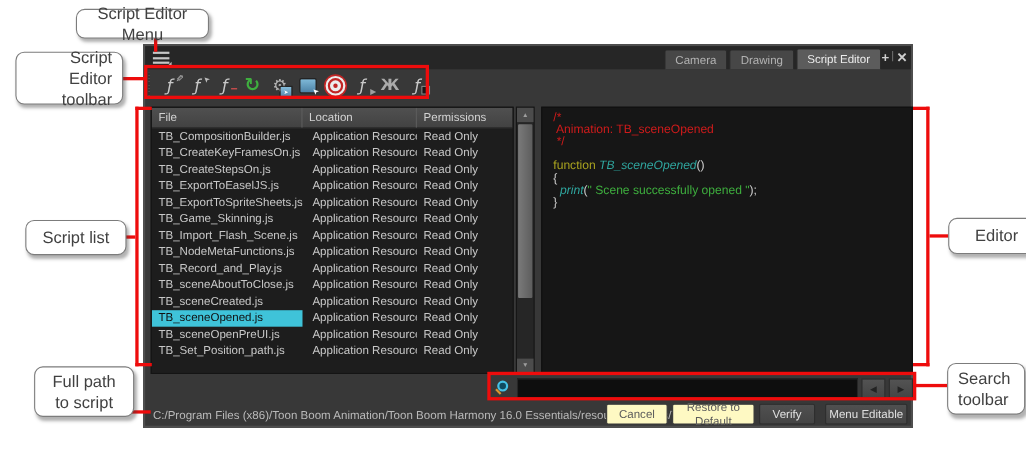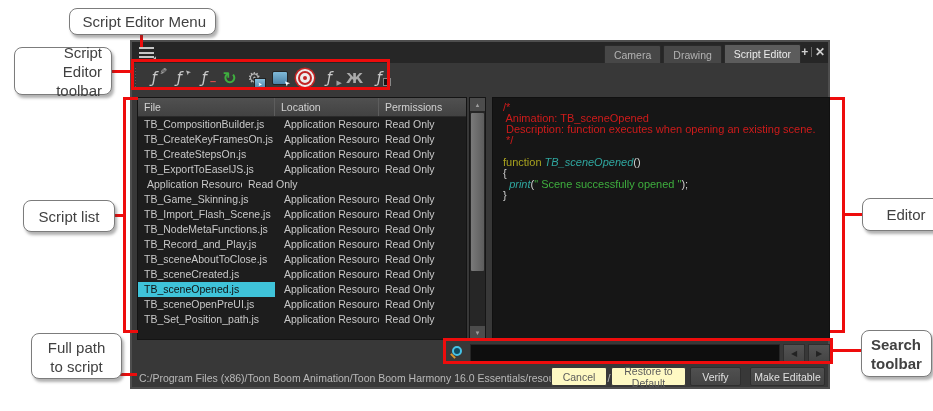--- a/index.html
+++ b/index.html
@@ -174,20 +174,21 @@
             <div class="cell cf">TB_CreateStepsOn.js</div>
             <div class="cell cl2">Application Resources</div>
             <div class="cell cp">Read Only</div>
           </div>
           <div class="frow">
             <div class="cell cf">TB_ExportToEaselJS.js</div>
             <div class="cell cl2">Application Resources</div>
             <div class="cell cp">Read Only</div>
           </div>
           <div class="frow">
+            <div class="cell cf">TB_ExportToSpriteSheets.js</div>
             <div class="cell cl2">Application Resources</div>
             <div class="cell cp">Read Only</div>
           </div>
           <div class="frow">
             <div class="cell cf">TB_Game_Skinning.js</div>
             <div class="cell cl2">Application Resources</div>
             <div class="cell cp">Read Only</div>
           </div>
           <div class="frow">
             <div class="cell cf">TB_Import_Flash_Scene.js</div>
@@ -235,21 +236,20 @@
     <div class="vscroll">
       <span class="sbtn up">▲</span>
       <span class="sthumb"></span>
       <span class="sbtn down">▼</span>
     </div>
 
     <div class="editor">
       <div>
           <div class="cl"><span class="c-com">/*</span></div>
           <div class="cl"><span class="c-com"> Animation: TB_sceneOpened</span></div>
-          <div class="cl"><span class="c-com"> Description: function executes when opening an existing scene.</span></div>
           <div class="cl"><span class="c-com"> */</span></div>
           <div class="cl">&nbsp;</div>
           <div class="cl"><span class="c-kw">function </span><span class="c-fn">TB_sceneOpened</span><span class="c-pun">()</span></div>
           <div class="cl"><span class="c-pun">{</span></div>
           <div class="cl"><span class="c-pun">  </span><span class="c-fn">print</span><span class="c-pun">(</span><span class="c-str">" Scene successfully opened "</span><span class="c-pun">);</span></div>
           <div class="cl"><span class="c-pun">}</span></div>
         </div>
     </div>
 
     <div class="search-row">
@@ -258,21 +258,21 @@
       <span class="nav-btn nav-prev">◀</span>
       <span class="nav-btn nav-next">▶</span>
     </div>
 
     <div class="footer">
       <span class="path">C:/Program Files (x86)/Toon Boom Animation/Toon Boom Harmony 16.0 Essentials/resources/scripts/TB_sceneOp</span>
       <div>
           <div class="fbtn fb-0 disabled">Cancel</div>
           <div class="fbtn fb-1 disabled">Restore to Default</div>
           <div class="fbtn fb-2">Verify</div>
-          <div class="fbtn fb-3">Make Editable</div>
+          <div class="fbtn fb-3">Menu Editable</div>
         </div>
     </div>
 
   </div>
 
   <div class="red" style="left:140px; top:34px; width:3px; height:13px;"></div>
   <div class="red-rect" style="left:131px; top:59px; width:259px; height:31px;"></div>
   <div class="red" style="left:111px; top:70px; width:21px; height:3px;"></div>
 
   <div class="red" style="left:123px; top:97px; width:3px; height:236px;"></div>
@@ -282,29 +282,29 @@
 
   <div class="red" style="left:842px; top:97px; width:3px; height:236px;"></div>
   <div class="red" style="left:830px; top:97px; width:15px; height:3px;"></div>
   <div class="red" style="left:830px; top:330px; width:15px; height:3px;"></div>
   <div class="red" style="left:845px; top:213px; width:17px; height:3px;"></div>
 
   <div class="red-rect" style="left:443px; top:338px; width:390px; height:26px;"></div>
   <div class="red" style="left:831px; top:349px; width:30px; height:3px;"></div>
   <div class="red" style="left:120px; top:373px; width:17px; height:3px;"></div>
 
-  <div class="callout co-center" style="left:69px; top:8px; width:147px; height:27px;text-align:right;">Script Editor Menu</div>
+  <div class="callout co-center" style="left:69px; top:8px; width:121px; height:27px;">Script Editor Menu</div>
   <div class="callout co-right" style="left:14px; top:47px; width:98px; height:48px;">
       <div>Script Editor</div>
       <div>toolbar</div>
     </div>
   <div class="callout co-center" style="left:23px; top:200px; width:92px; height:32px;">Script list</div>
   <div class="callout co-center" style="left:31px; top:333px; width:91px; height:46px;justify-content:flex-end;">
       <div>Full path</div>
       <div>to script</div>
     </div>
   <div class="callout co-center" style="left:862px; top:198px; width:88px; height:33px;">Editor</div>
-  <div class="callout co-left" style="left:861px; top:330px; width:71px; height:47px;font-weight:bold;">
+  <div class="callout co-left" style="left:861px; top:330px; width:71px; height:47px;">
       <div>Search</div>
       <div>toolbar</div>
     </div>
 
 </div>
 
 </body></html>

